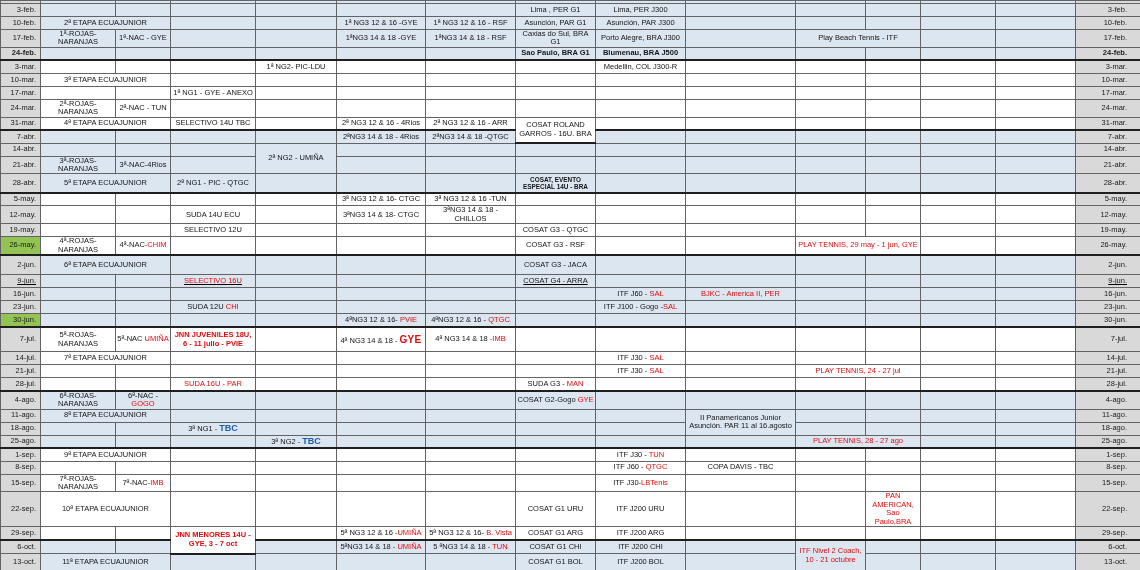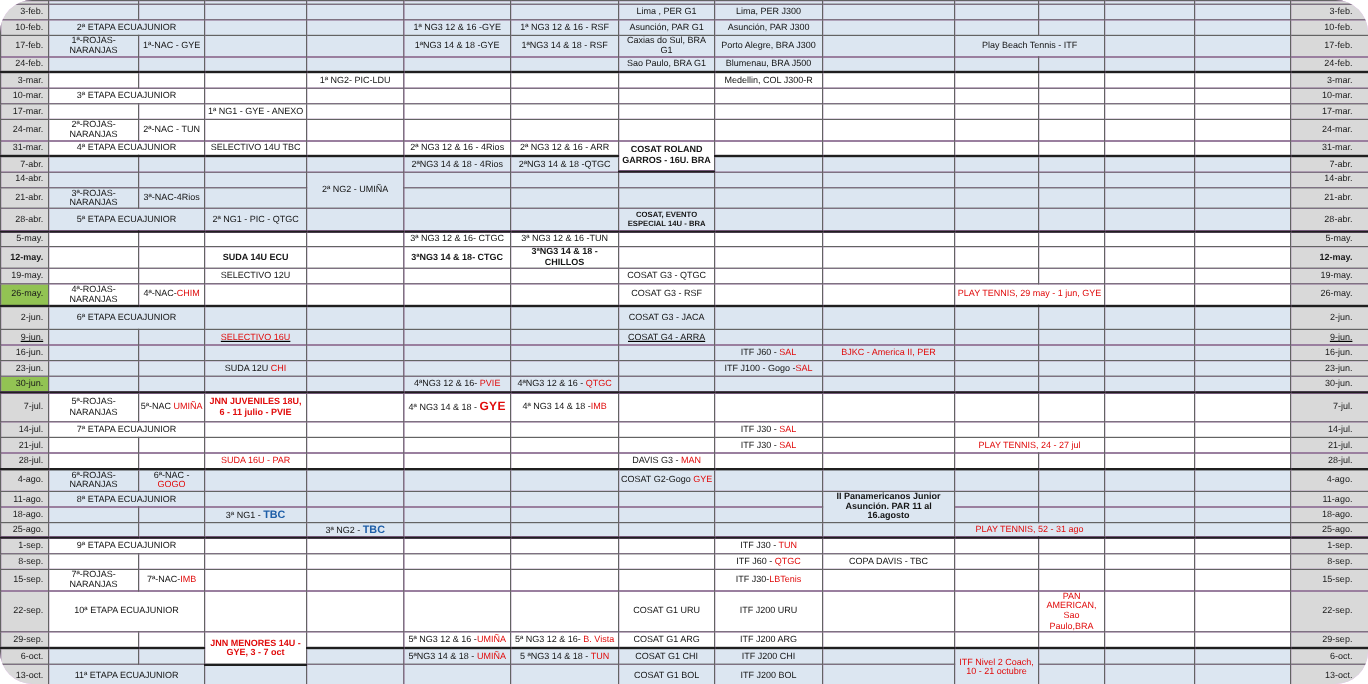--- a/index.html
+++ b/index.html
@@ -1,36 +1,35 @@
 <!DOCTYPE html>
 <html><head>
 <meta charset="utf-8">
 <style>
   html,body{margin:0;padding:0;background:#fff;}
   #viewport{
     width:1140px;height:570px;overflow:hidden;position:relative;
     font-family:"Liberation Sans","DejaVu Sans",sans-serif;
-    background:#f0abfc;
-    border-radius:27px;
+    background:#8b5cf6;
   }
   table{border-collapse:collapse;table-layout:fixed;width:1140px;}
   td{
     border:1px solid #636363;
     font-size:7.5px;line-height:1.12;color:#141414;
     text-align:center;vertical-align:middle;
     padding:0 1px;overflow:hidden;
   }
   tr.blue td{background:#dce6f1;}
   tr.white td{background:#ffffff;}
   td.date{background:#d9d9d9 !important;text-align:right;padding-right:4px;color:#1a1a1a;}
   td.date.right{padding-right:13px;}
   td.date.green{background:#92c353 !important;}
   tr.month-end td{border-bottom:2px solid #1f1f1f;}
   table{border-top:1px solid #1f1f1f;}
-  .bold{font-weight:bold;}
+  .bold{font-weight:normal;}
   .small{font-size:6.4px;font-weight:bold;}
   .wrap{white-space:normal;}
   span.red{color:#e00b0b;}
   span.red-big{color:#e00b0b;font-weight:bold;font-size:10px;letter-spacing:.3px;}
   span.blue-bold{color:#1f5fa8;font-weight:bold;font-size:9px;}
   td.red{color:#e00b0b;}
   td.red-bold{color:#e00b0b;font-weight:bold;}
 </style>
 </head>
 <body>
@@ -114,21 +113,21 @@
           <td><span>1ªNG3 14 &amp; 18 -GYE</span></td>
           <td><span>1ªNG3 14 &amp; 18 - RSF</span></td>
           <td><span>Caxias do Sul, BRA G1</span></td>
           <td><span>Porto Alegre, BRA J300</span></td>
           <td></td>
           <td colspan="2"><span>Play Beach Tennis - ITF</span></td>
           <td></td>
           <td></td>
           <td class="date right">17-feb.</td>
         </tr>
-        <tr class="blue month-end" style="height: 13px;">
+        <tr class="blue month-end" style="height: 13px; font-weight: bold;">
           <td class="date left">24-feb.</td>
           <td></td>
           <td></td>
           <td></td>
           <td></td>
           <td></td>
           <td></td>
           <td><span>Sao Paulo, BRA G1</span></td>
           <td><span>Blumenau, BRA J500</span></td>
           <td></td>
@@ -296,21 +295,21 @@
           <td><span>3ª NG3 12 &amp; 16 -TUN</span></td>
           <td></td>
           <td></td>
           <td></td>
           <td></td>
           <td></td>
           <td></td>
           <td></td>
           <td class="date right">5-may.</td>
         </tr>
-        <tr class="white" style="height: 13px; font-weight: bold;">
+        <tr class="white" style="height: 13px;">
           <td class="date left">12-may.</td>
           <td></td>
           <td></td>
           <td><span>SUDA 14U ECU</span></td>
           <td></td>
           <td><span>3ªNG3 14 &amp; 18- CTGC</span></td>
           <td><span>3ªNG3 14 &amp; 18 - CHILLOS</span></td>
           <td></td>
           <td></td>
           <td></td>
@@ -487,21 +486,21 @@
           <td class="date right">21-jul.</td>
         </tr>
         <tr class="white month-end" style="height: 13px;">
           <td class="date left">28-jul.</td>
           <td></td>
           <td></td>
           <td class="red"><span>SUDA 16U - PAR</span></td>
           <td></td>
           <td></td>
           <td></td>
-          <td><span>DAVIS G3 - </span><span class="red">MAN</span></td>
+          <td><span>SUDA G3 - </span><span class="red">MAN</span></td>
           <td></td>
           <td></td>
           <td></td>
           <td></td>
           <td></td>
           <td></td>
           <td class="date right">28-jul.</td>
         </tr>
         <tr class="blue" style="height: 13px;">
           <td class="date left">4-ago.</td>
@@ -556,21 +555,21 @@
           <td class="date left">25-ago.</td>
           <td></td>
           <td></td>
           <td></td>
           <td><span>3ª NG2 - </span><span class="blue-bold">TBC</span></td>
           <td></td>
           <td></td>
           <td></td>
           <td></td>
           <td></td>
-          <td colspan="2" class="red"><span>PLAY TENNIS, 52 - 31 ago</span></td>
+          <td colspan="2" class="red"><span>PLAY TENNIS, 28 - 27 ago</span></td>
           <td></td>
           <td></td>
           <td class="date right">25-ago.</td>
         </tr>
         <tr class="white" style="height: 13px;">
           <td class="date left">1-sep.</td>
           <td colspan="2"><span>9ª ETAPA ECUAJUNIOR</span></td>
           <td></td>
           <td></td>
           <td></td>

